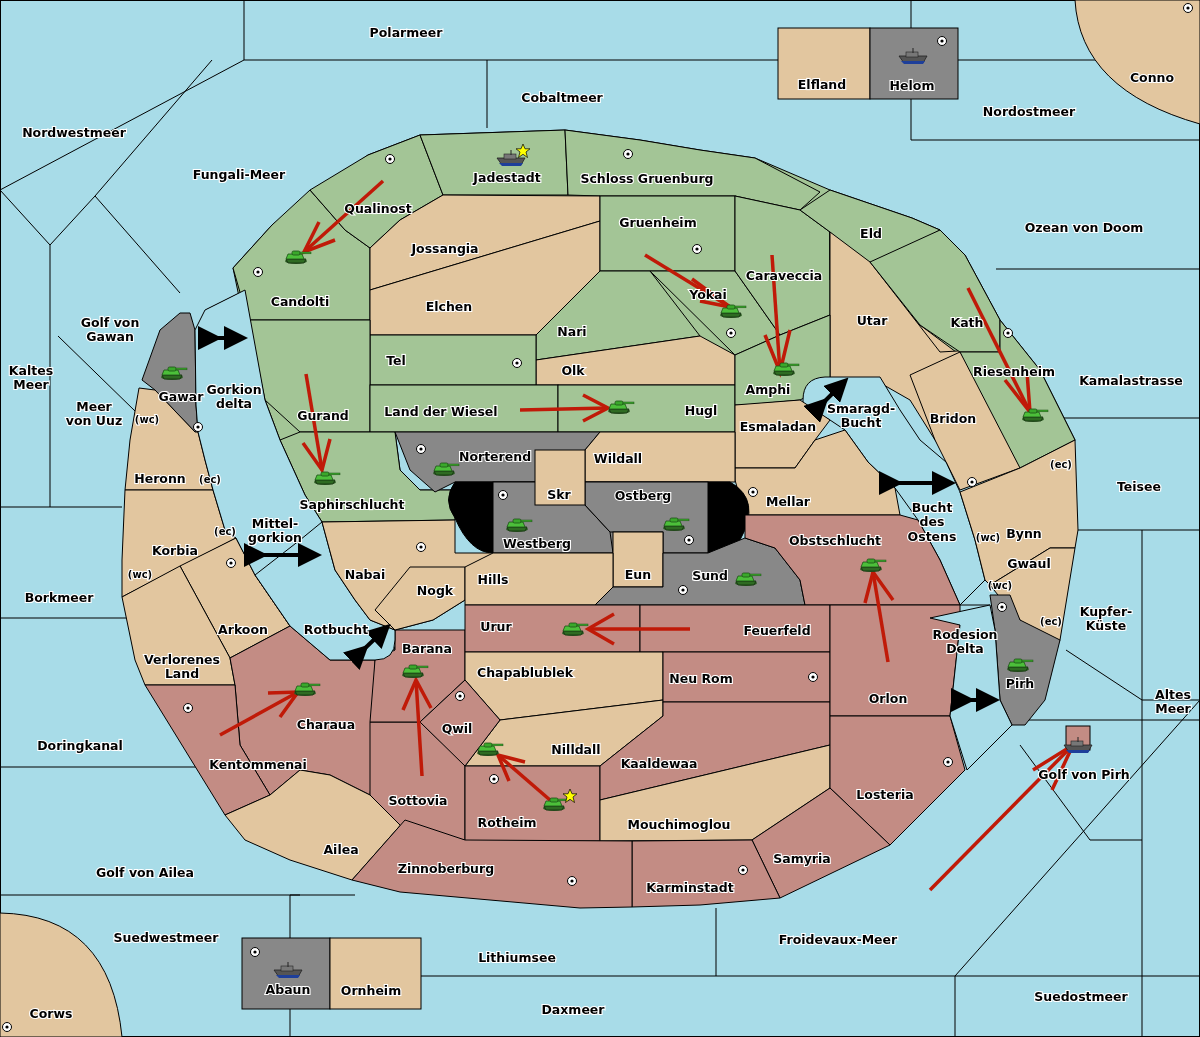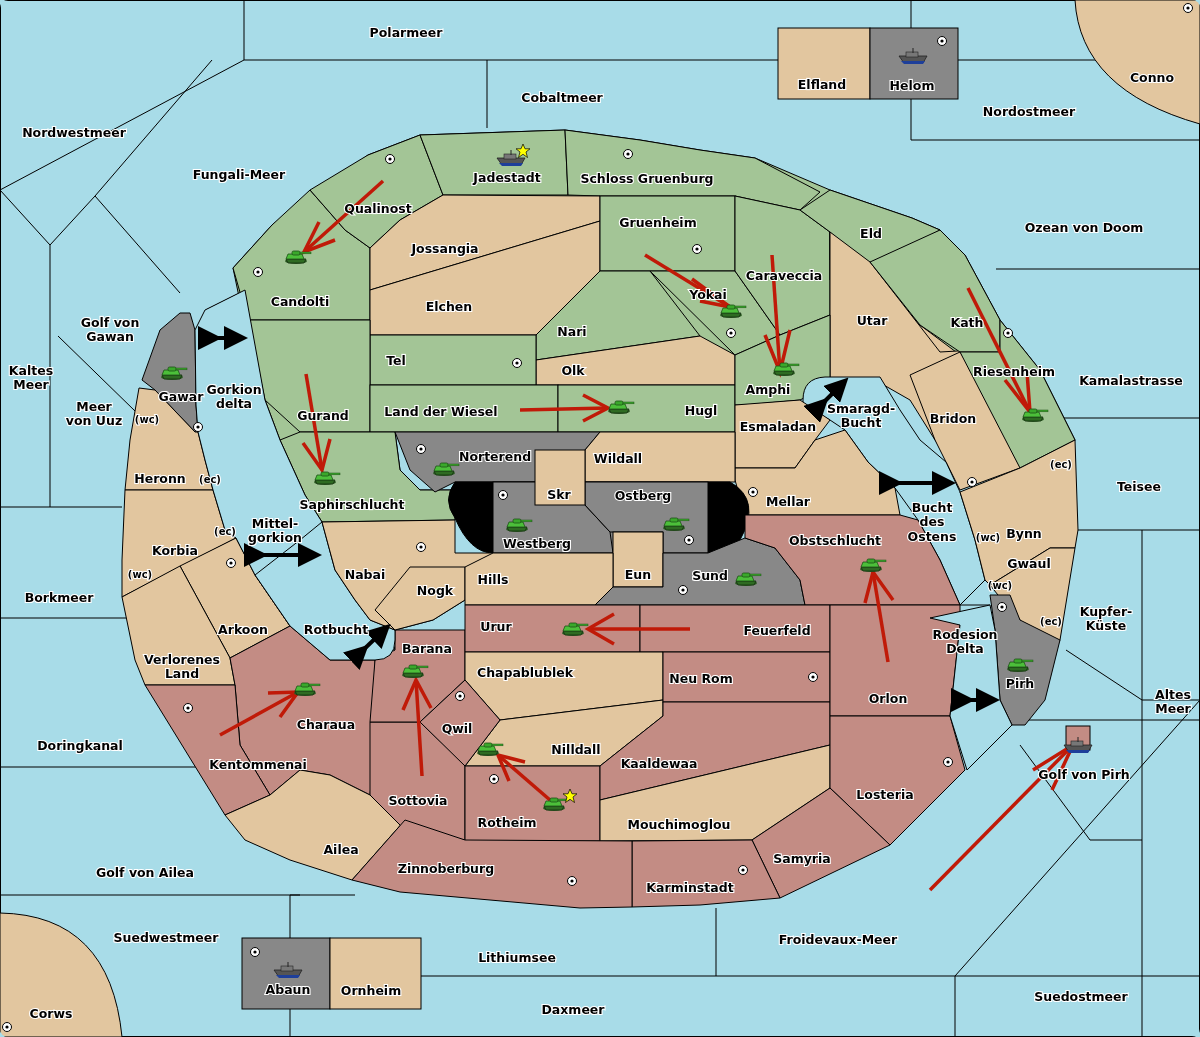--- a/index.html
+++ b/index.html
@@ -1,16 +1,16 @@
 <!DOCTYPE html>
 <html><head>
 <meta charset="utf-8">
 <style>
   html, body { margin: 0; padding: 0; background: #a8dce8; }
-  #map-wrap { position: relative; width: 1200px; height: 1037px; overflow: hidden; border-radius: 8px; }
+  #map-wrap { position: relative; width: 1200px; height: 1037px; overflow: hidden; }
   svg { display: block; }
   .sea { fill: #a8dce8; stroke: #000; stroke-width: 1; }
   .neutral { fill: #e2c69f; stroke: #000; stroke-width: 1; }
   .green { fill: #a3c596; stroke: #000; stroke-width: 1; }
   .red { fill: #c38c84; stroke: #000; stroke-width: 1; }
   .gray { fill: #888888; stroke: #000; stroke-width: 1; }
   .blk { fill: #000; stroke: #000; stroke-width: 1; }
   .lbl {
     font-family: "DejaVu Sans", sans-serif; font-size: 12.5px; font-weight: bold;
     fill: #000; stroke: #fff; stroke-width: 2.2px; paint-order: stroke; text-anchor: middle;

